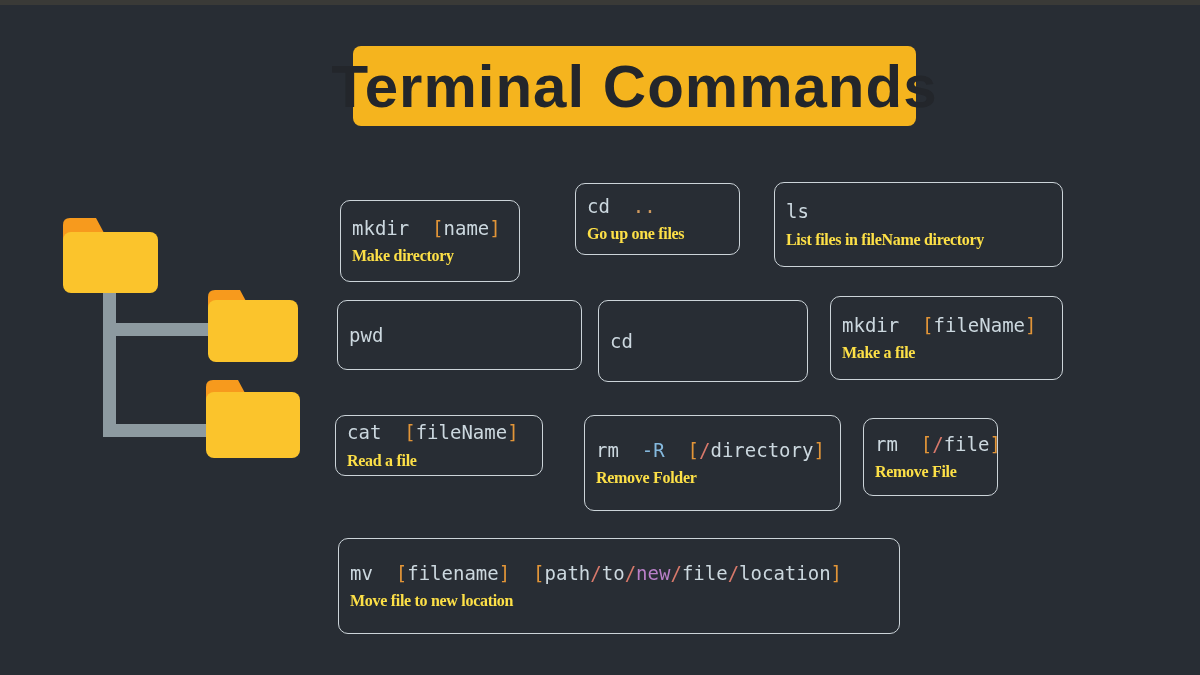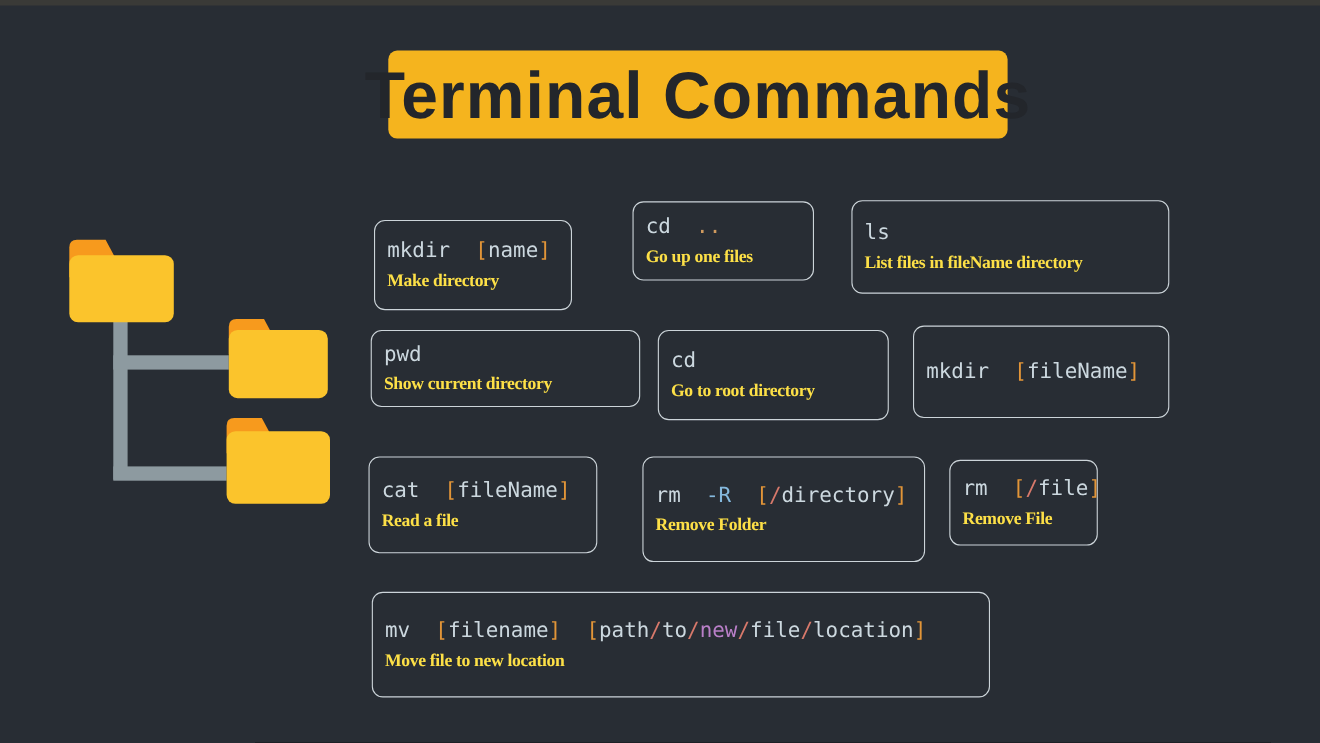--- a/index.html
+++ b/index.html
@@ -86,33 +86,32 @@
     <div class="desc">Go up one files</div>
   </div>
 
   <div class="card" style="left:774px;top:182px;width:289px;height:85px">
     <div class="cmd"><span class="tk-w">ls</span></div>
     <div class="desc">List files in fileName directory</div>
   </div>
 
   <div class="card" style="left:337px;top:300px;width:245px;height:70px">
     <div class="cmd"><span class="tk-w">pwd</span></div>
-    <div class="desc">Show current directory</div>
   </div>
 
   <div class="card" style="left:598px;top:300px;width:210px;height:82px">
     <div class="cmd"><span class="tk-w">cd</span></div>
-    <div class="desc">Go to root directory</div>
   </div>
 
   <div class="card" style="left:830px;top:296px;width:233px;height:84px">
     <div class="cmd"><span class="tk-w">mkdir  </span><span class="tk-o">[</span><span class="tk-w">fileName</span><span class="tk-o">]</span></div>
+    <div class="desc">Make a file</div>
   </div>
 
-  <div class="card" style="left:335px;top:415px;width:208px;height:88px">
+  <div class="card" style="left:335px;top:415px;width:208px;height:61px">
     <div class="cmd"><span class="tk-w">cat  </span><span class="tk-o">[</span><span class="tk-w">fileName</span><span class="tk-o">]</span></div>
     <div class="desc">Read a file</div>
   </div>
 
   <div class="card" style="left:584px;top:415px;width:257px;height:96px">
     <div class="cmd"><span class="tk-w">rm  </span><span class="tk-b">-R</span><span class="tk-w">  </span><span class="tk-o">[</span><span class="tk-s">/</span><span class="tk-w">directory</span><span class="tk-o">]</span></div>
     <div class="desc">Remove Folder</div>
   </div>
 
   <div class="card" style="left:863px;top:418px;width:135px;height:78px">

